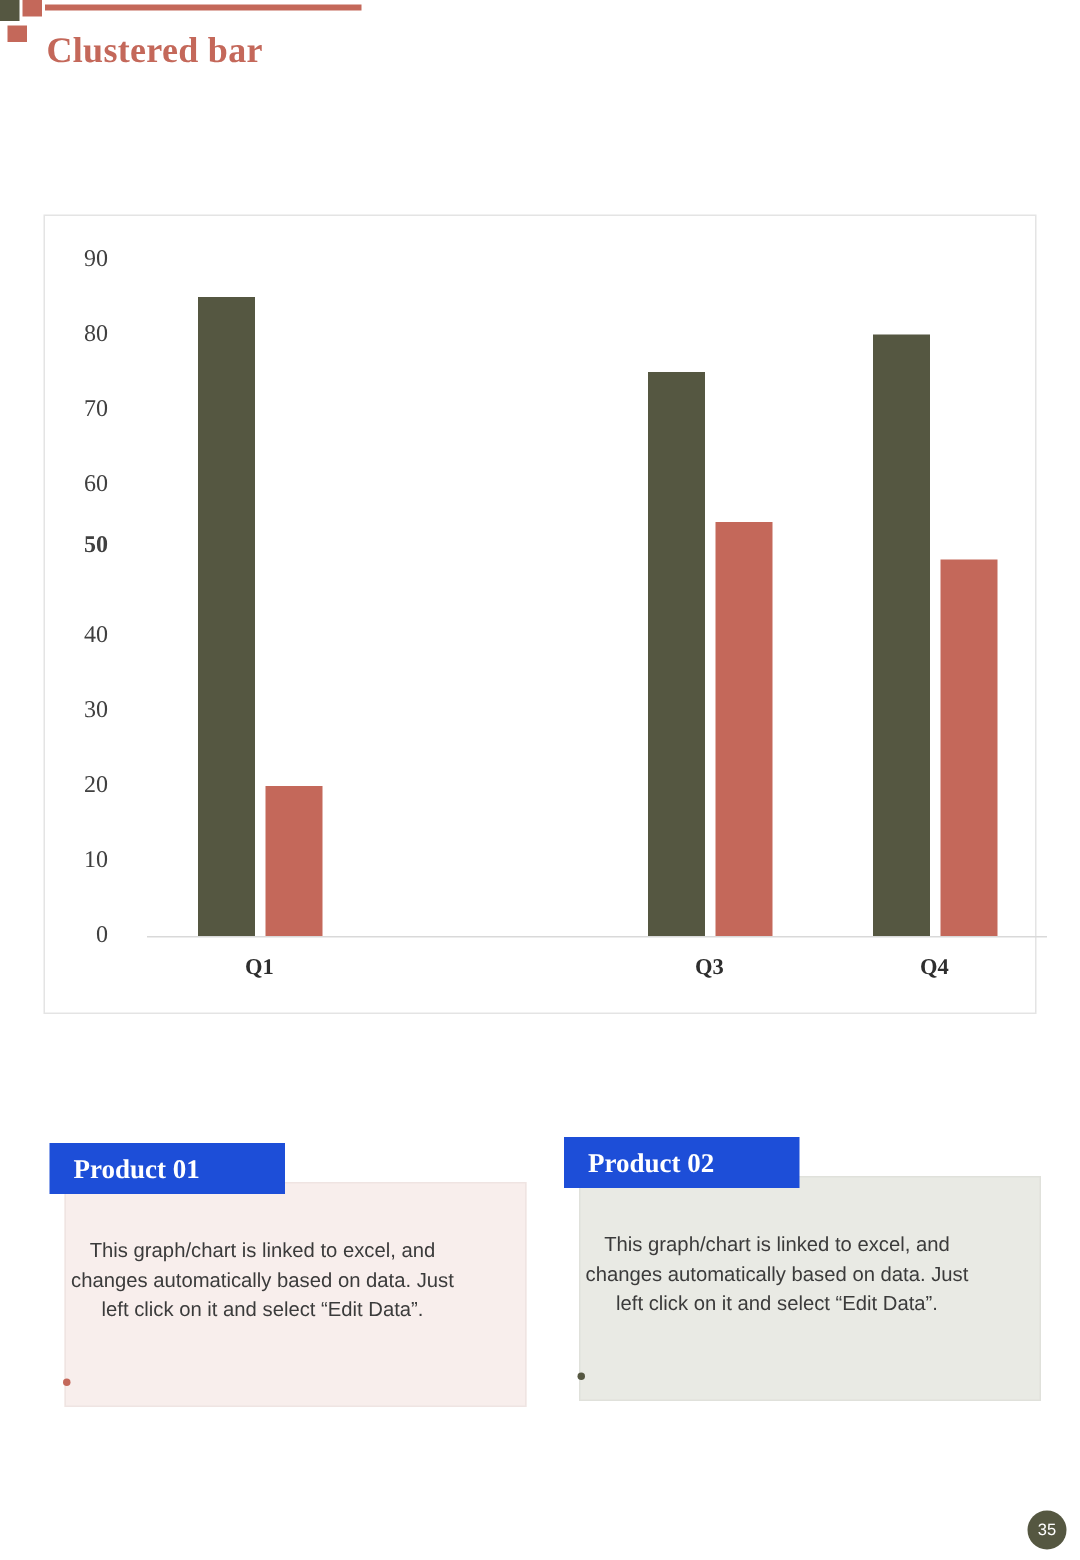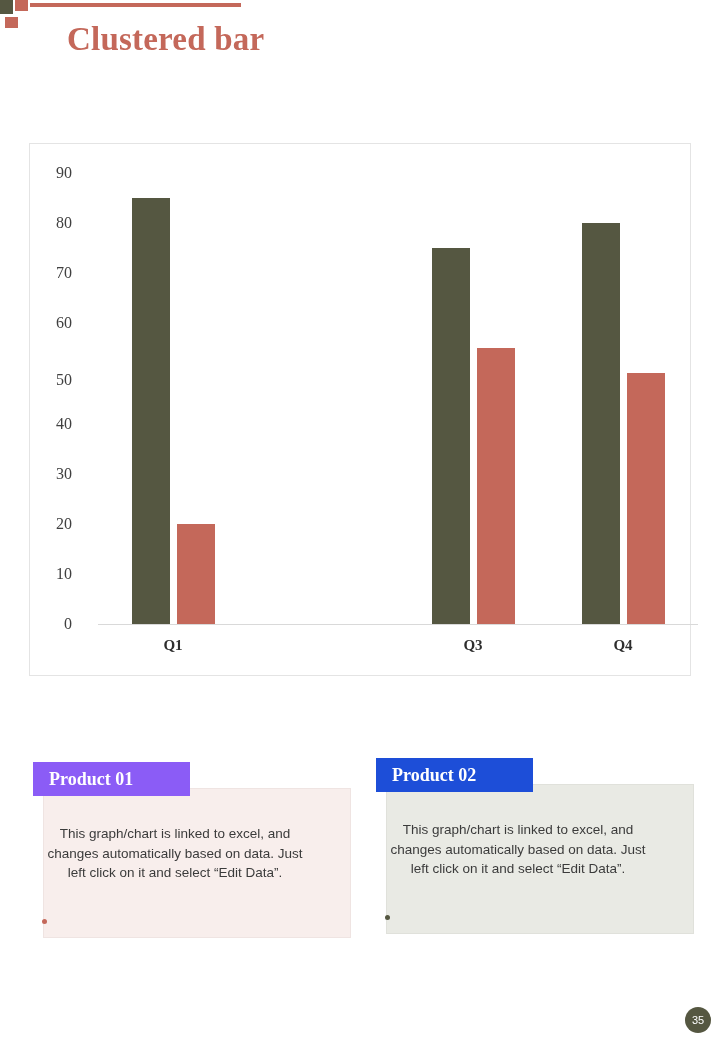--- a/index.html
+++ b/index.html
@@ -41,25 +41,24 @@
     width: 211px; height: 4px;
     background: #c4685a;
   }
 
   
   .page-title {
     position: absolute;
     left: 31px; top: 21px;
     font-family: "Liberation Serif", serif;
     font-weight: bold;
-    font-size: 33px;
+    font-size: 24px;
     letter-spacing: 0.2px;
     color: #c4685a;
     white-space: nowrap;
-    margin-left: 36px;
   }
 
   
   .chart-frame {
     position: absolute;
     left: 29px; top: 143px;
     width: 662px; height: 533px;
     border: 1px solid #e4e4e4;
     background: #ffffff;
     box-sizing: border-box;
@@ -149,21 +148,21 @@
     width: 157px; height: 34px;
     line-height: 34px;
     padding-left: 16px;
     box-sizing: border-box;
     font-family: "Liberation Serif", serif;
     font-weight: bold;
     font-size: 18px;
     color: #ffffff;
     white-space: nowrap;
   }
-  .card-head.bg-salmon { background: #8b5cf6; }
+  .card-head.bg-salmon { background: #1d4ed8; }
   .card-head.bg-olive  { background: #1d4ed8; }
 
   .card-text {
     position: absolute;
     left: 13px; top: 62px;
     width: 258px;
     font-family: "Liberation Sans", sans-serif;
     font-size: 13.5px;
     line-height: 19.5px;
     color: #3b3b3b;
@@ -203,21 +202,21 @@
 
 <div class="page-title">Clustered bar</div>
 
 <div class="chart-frame">
   <div class="plot-area">
     <div class="y-axis-col" id="y-axis">
         <div class="y-tick" style="top: 29px;">90</div>
         <div class="y-tick" style="top: 79.1111px;">80</div>
         <div class="y-tick" style="top: 129.222px;">70</div>
         <div class="y-tick" style="top: 179.333px;">60</div>
-        <div class="y-tick" style="top: 236px;">50</div>
+        <div class="y-tick" style="top: 220px; font-weight: bold;">50</div>
         <div class="y-tick" style="top: 279.556px;">40</div>
         <div class="y-tick" style="top: 329.667px;">30</div>
         <div class="y-tick" style="top: 379.778px;">20</div>
         <div class="y-tick" style="top: 429.889px;">10</div>
         <div class="y-tick" style="top: 480px;">0</div>
       </div>
     <div class="axis-line" id="axis-line" style="top: 480px;"></div>
     <div class="bars-layer" id="bars-layer" style="top: 29px; height: 451px;">
         <div class="group" style="left: 0px; width: 150px;">
           <div class="bar series-a" title="Product 01 Q1: 85" style="left: 33.5px; height: 425.944px; background: rgb(85, 87, 65);"></div>

